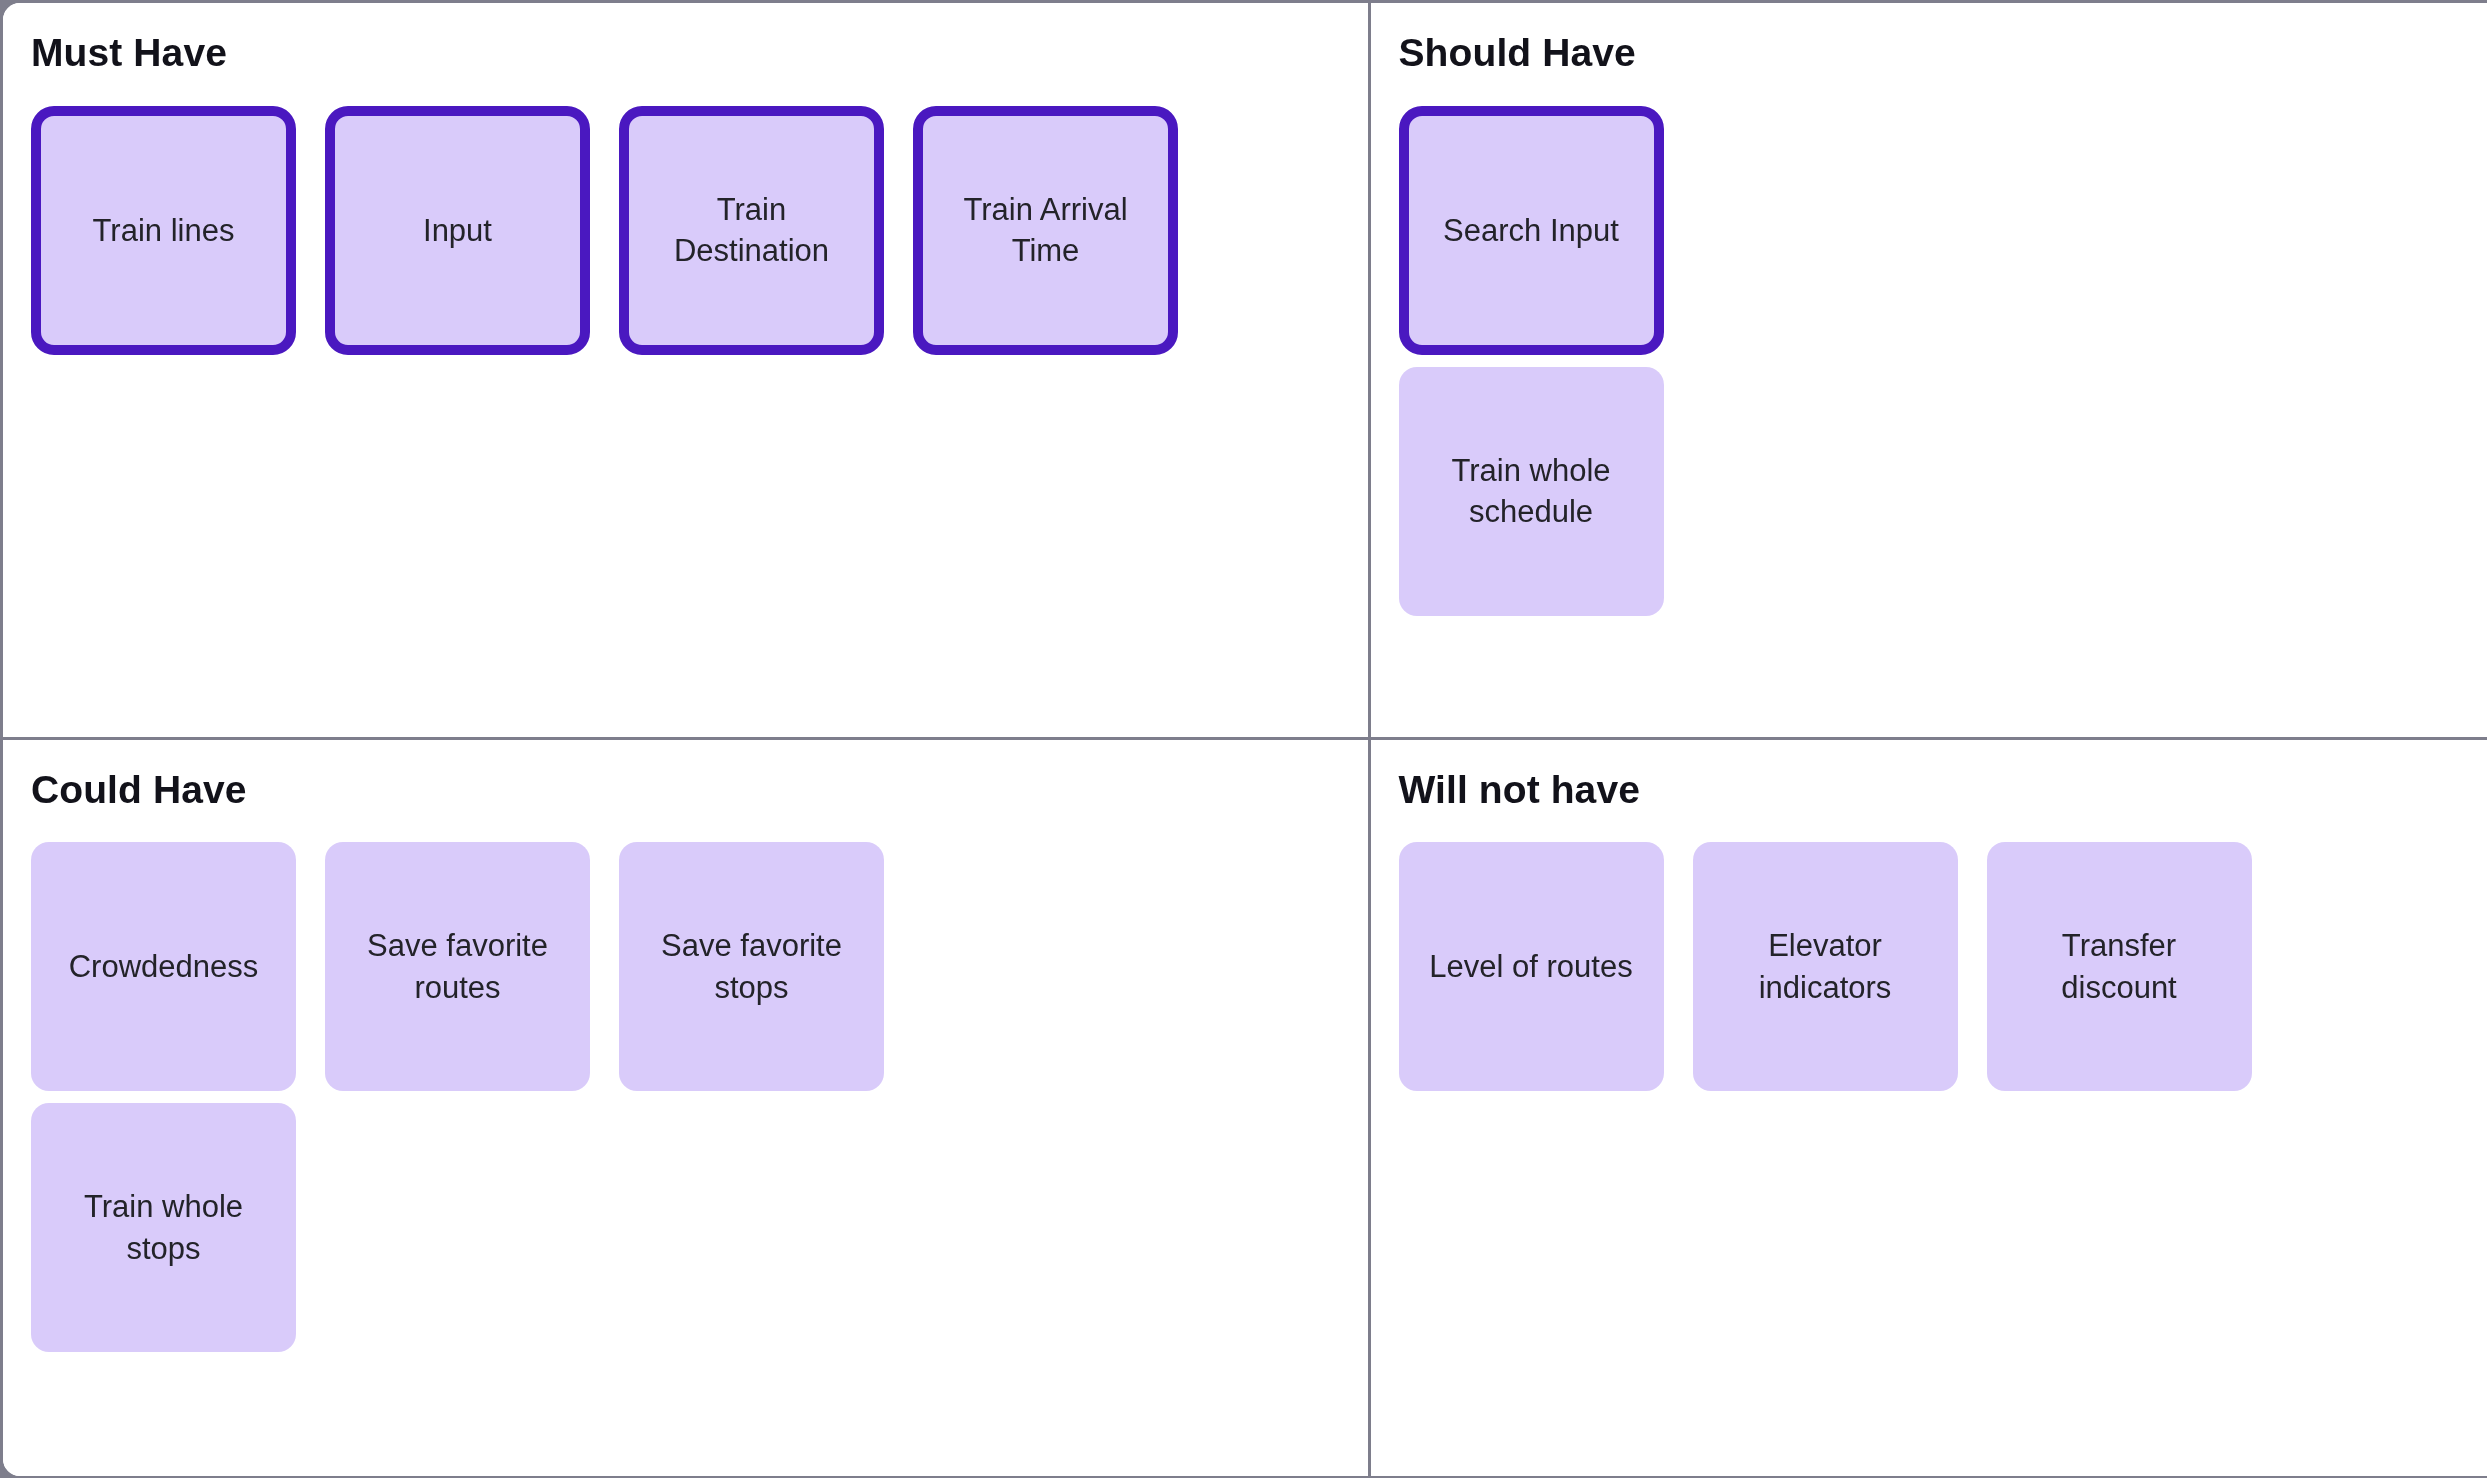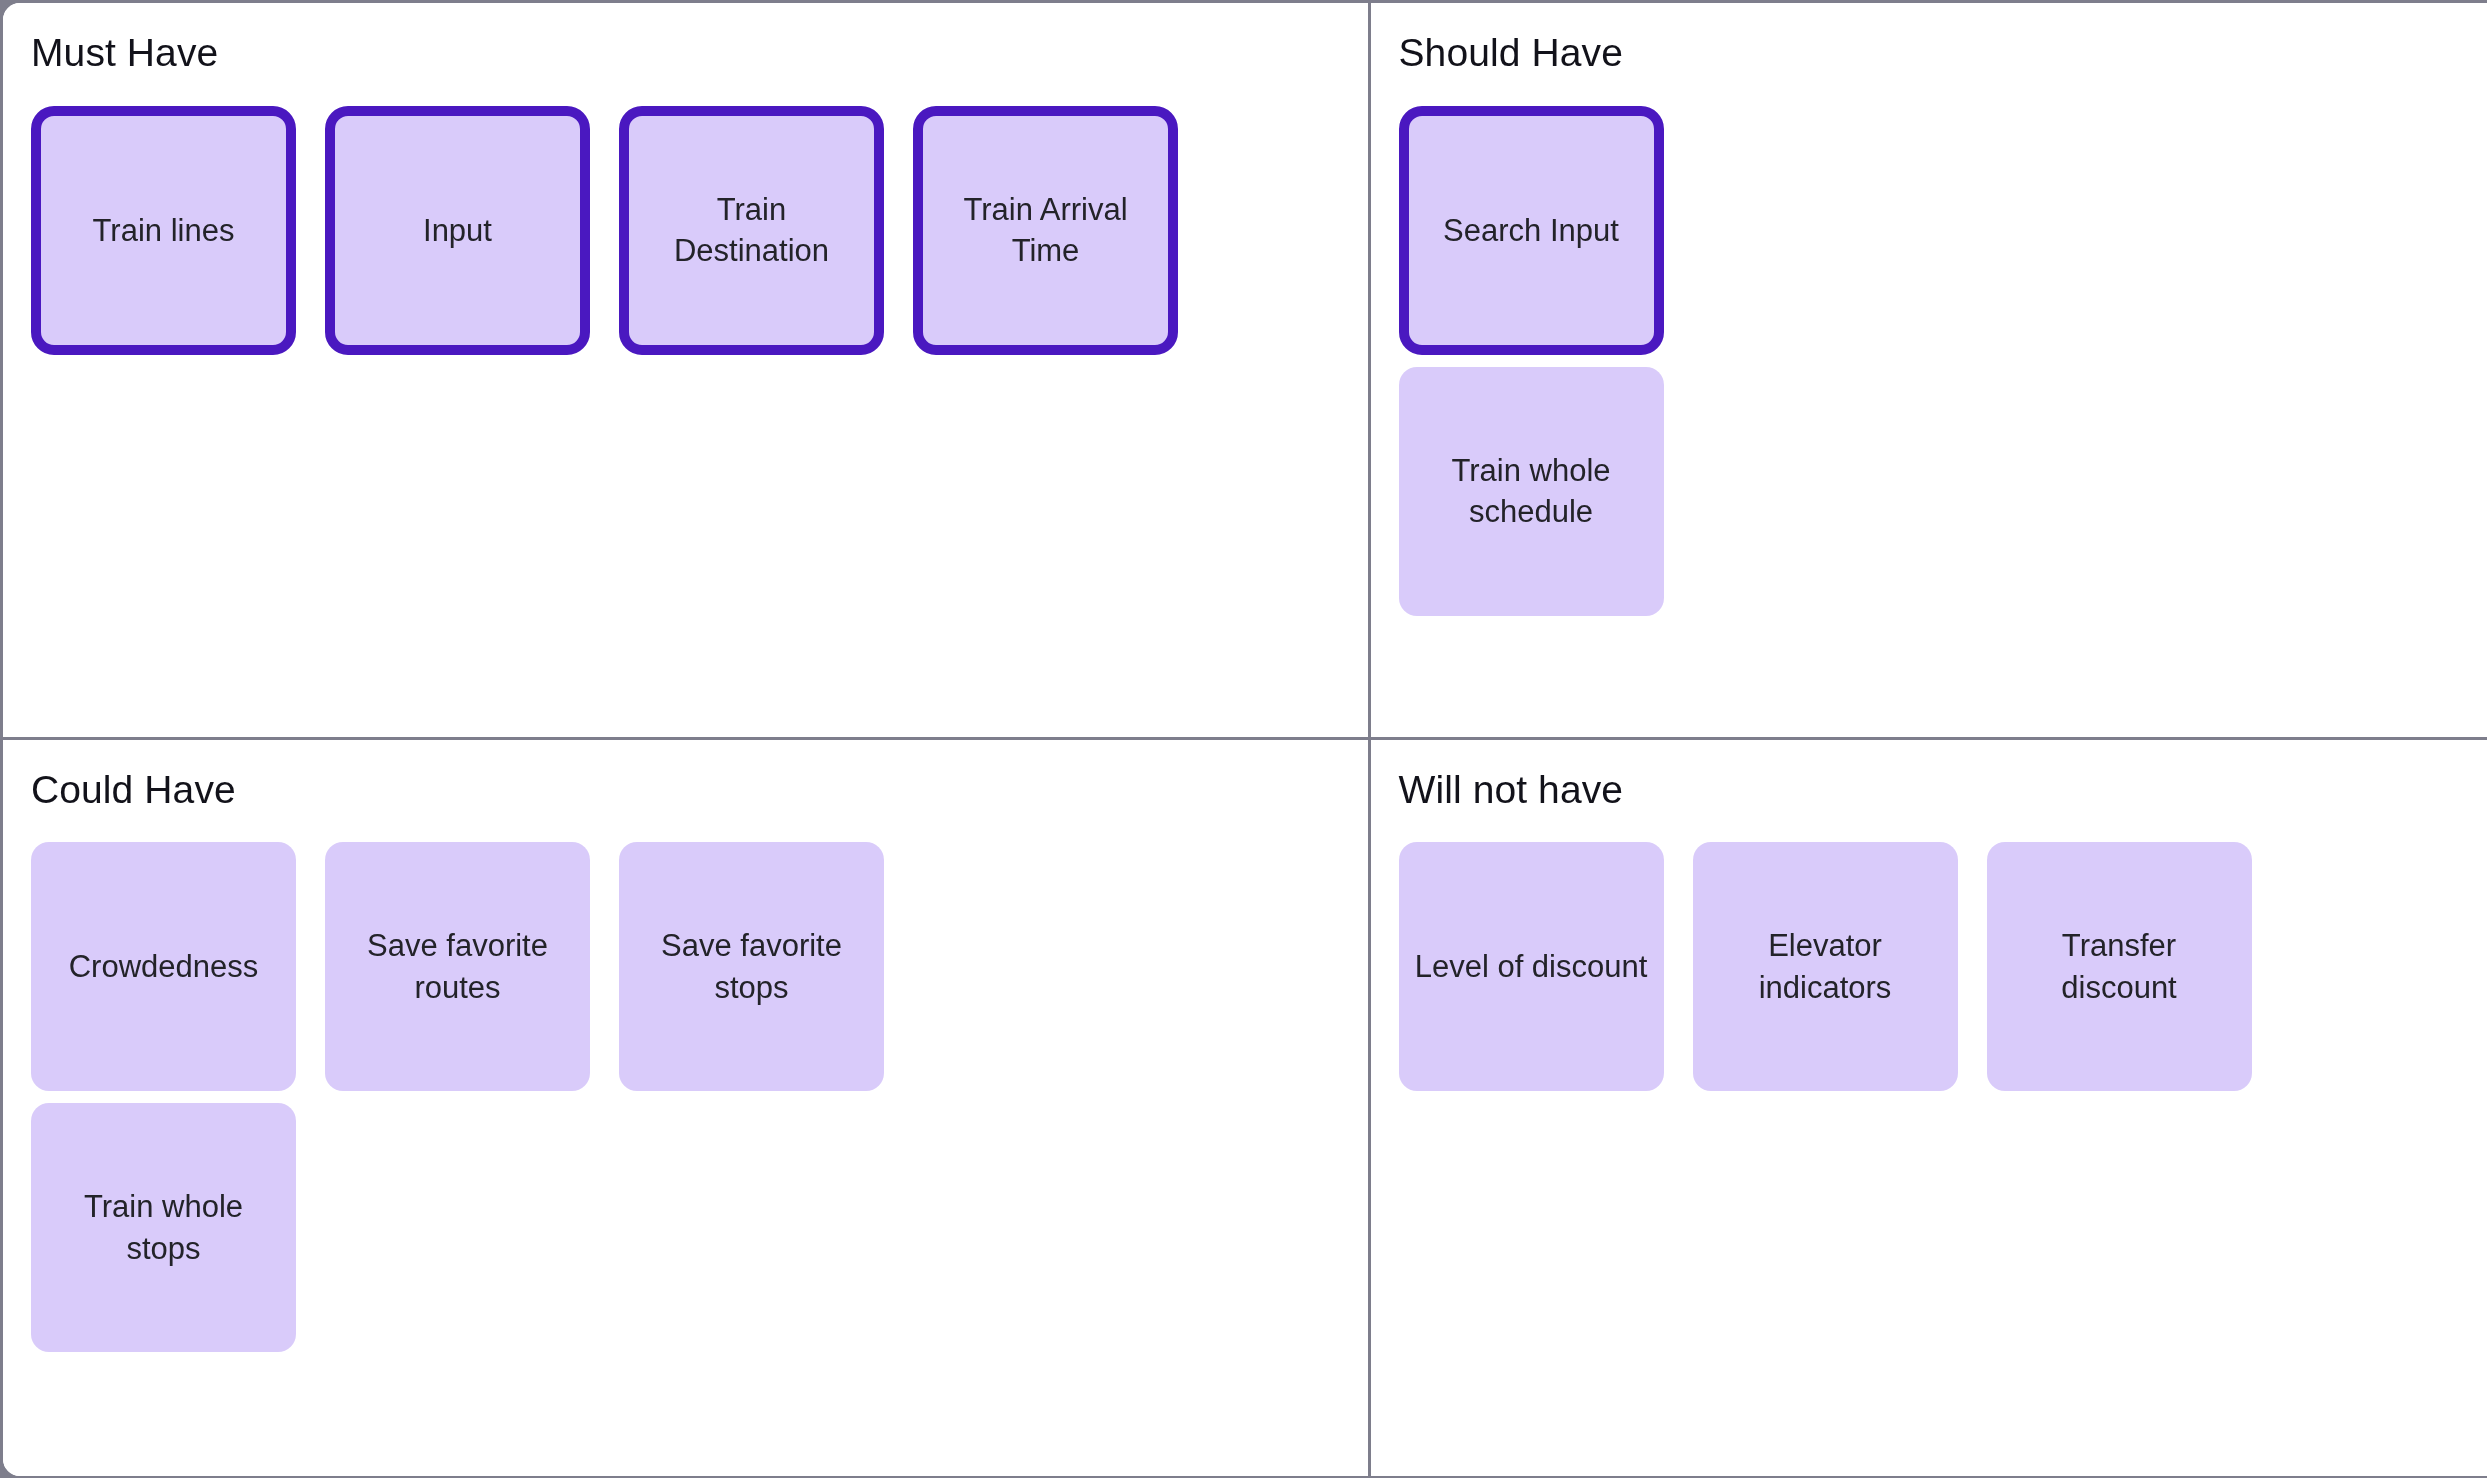--- a/index.html
+++ b/index.html
@@ -36,21 +36,21 @@
   }
   .q-tl { border-right: 3.5px solid #7e7e8c; border-bottom: 3.5px solid #7e7e8c; }
   .q-tr { border-bottom: 3.5px solid #7e7e8c; }
   .q-bl { border-right: 3.5px solid #7e7e8c; }
   .q-br { }
 
   .quadrant-title {
     font-size: 39px;
     line-height: 1.1;
     color: #12121a;
-    font-weight: 400;
+    font-weight: 700;
     letter-spacing: 0.1px;
     margin: 0 0 31px 0;
     white-space: nowrap;
   }
   .card-rows {
     display: flex;
     flex-direction: column;
     gap: 12px;
   }
   .card-row {
@@ -145,21 +145,21 @@
         </div>
       </div>
     </div>
   </section>
 
   <section class="quadrant q-br">
     <h2 class="quadrant-title">Will not have</h2>
     <div class="card-rows">
       <div class="card-row">
         <div class="card">
-          <span class="card-label">Level of discount</span>
+          <span class="card-label">Level of routes</span>
         </div>
         <div class="card">
           <span class="card-label">Elevator indicators</span>
         </div>
         <div class="card">
           <span class="card-label">Transfer discount</span>
         </div>
       </div>
     </div>
   </section>

